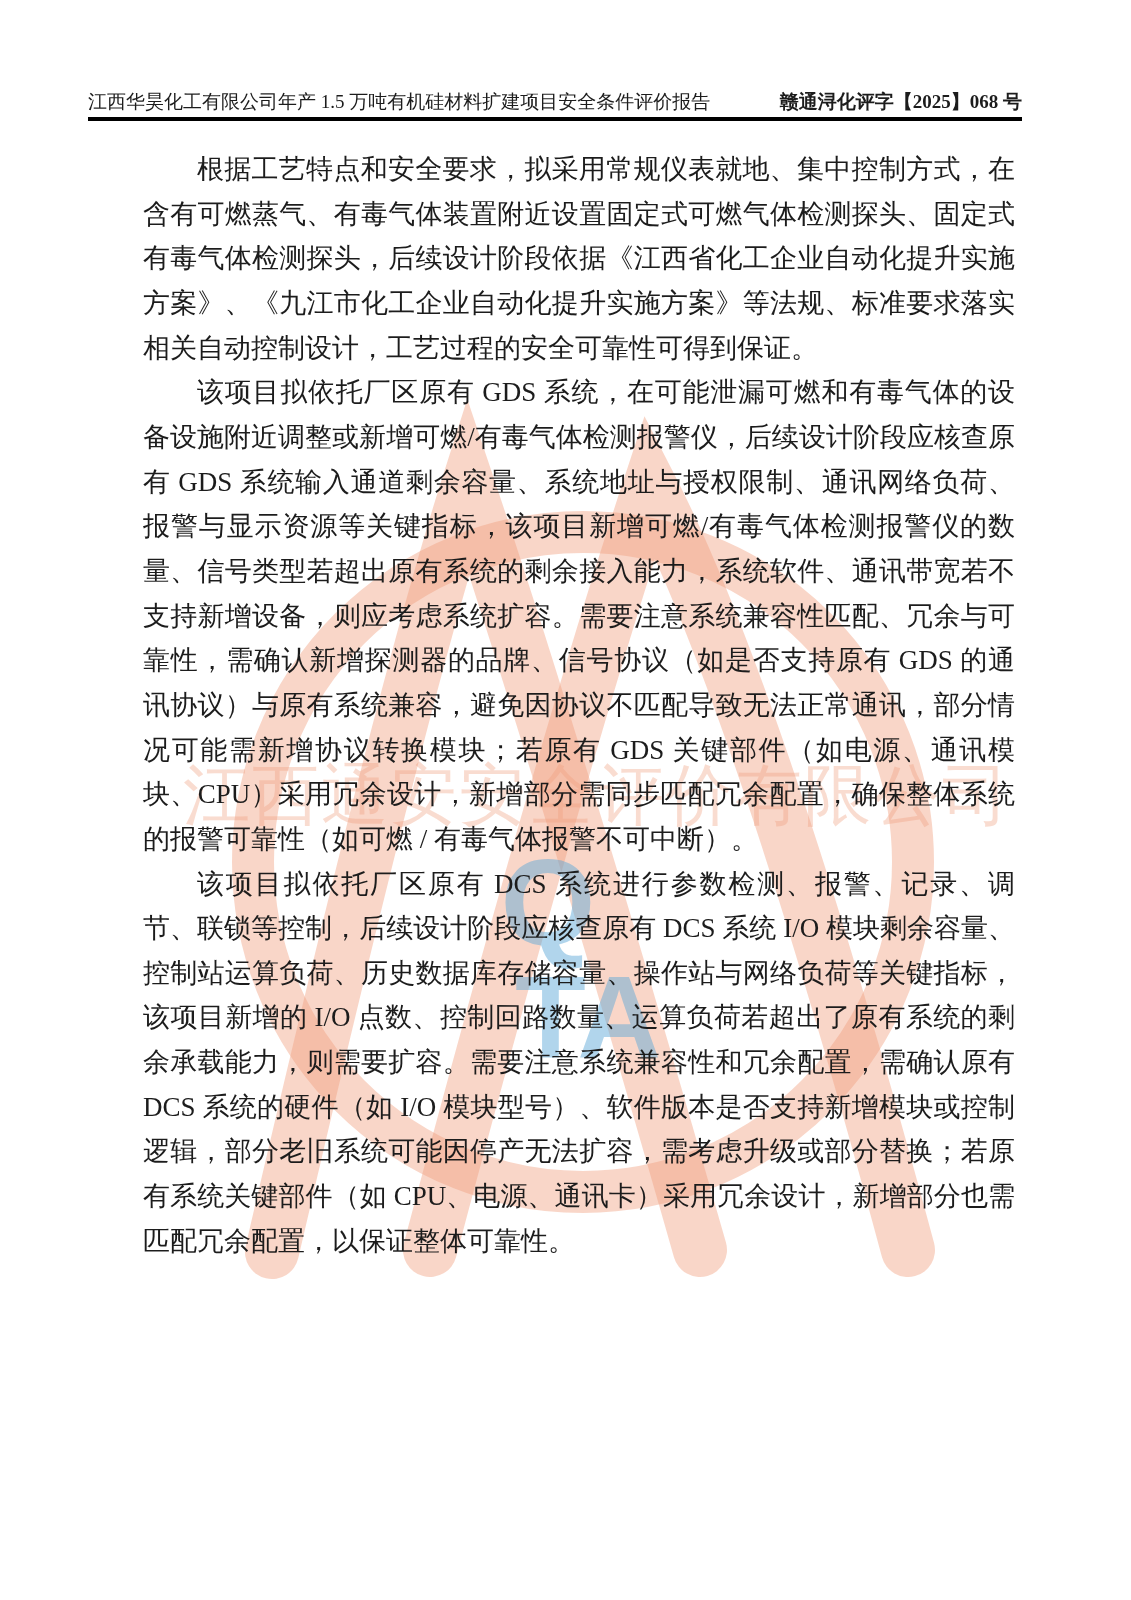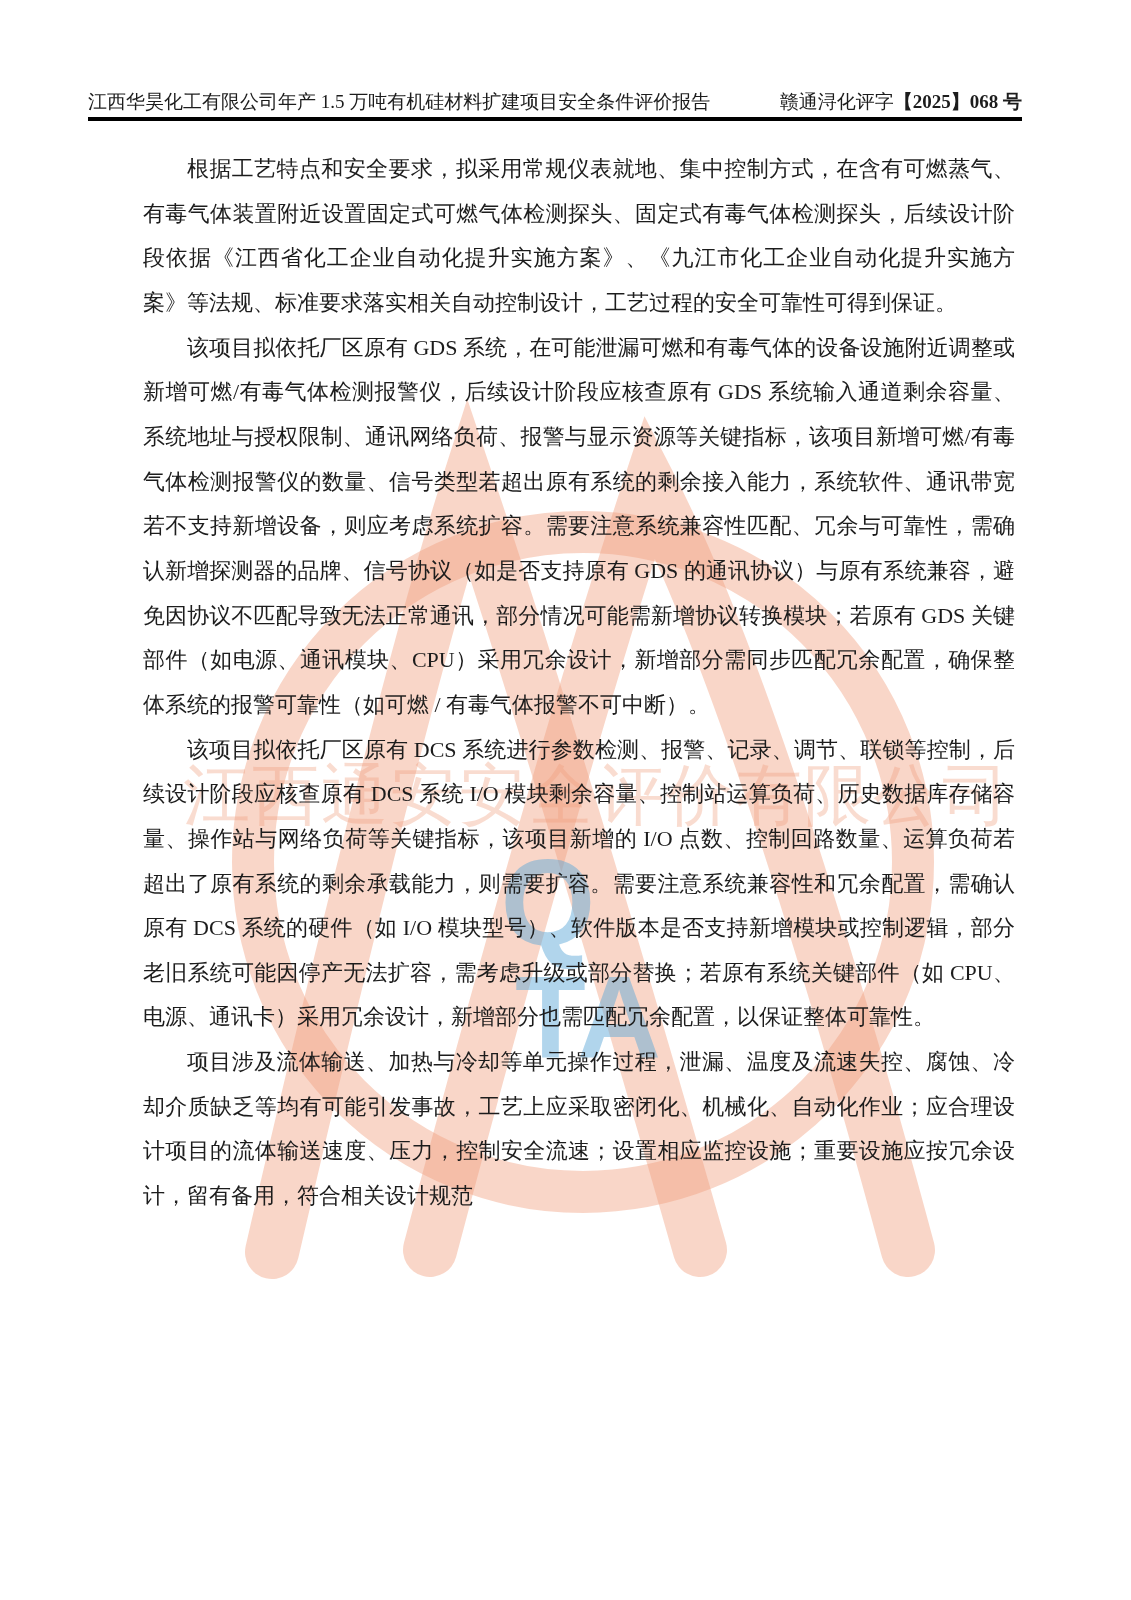--- a/index.html
+++ b/index.html
@@ -16,30 +16,30 @@
   .watermark {
     position:absolute; left:0; top:0; width:1131px; height:1600px;
     pointer-events:none;
   }
   
   .header {
     position:absolute; left:88px; top:90px; width:934px;
     display:flex; justify-content:space-between; align-items:baseline;
     font-size:19px; line-height:24px; white-space:nowrap;gap:28px;
   }
-  .header .doc-no-prefix { font-weight:400; }
+  .header .doc-no-prefix { font-weight:700; }
   .header .doc-no-bold   { font-weight:700; }
   .header-rule {
     position:absolute; left:88px; top:117px; width:934px; height:4px;
     background:#000;
   }
   
   .body-text {
     position:absolute; left:143px; top:147px; width:872px;
-    font-size:22px; line-height:44.65px;
+    font-size:27px; line-height:44.65px;
     text-align:justify;
   }
   .body-text p { margin:0; padding:0; text-indent:2em; }
 </style>
 </head>
 <body>
 
 <div class="page">
 
   <svg class="watermark" viewBox="0 0 1131 1600" xmlns="http://www.w3.org/2000/svg" aria-hidden="true">
@@ -58,16 +58,15 @@
     <span>
       <span class="doc-no-prefix">赣通浔化评字</span><span class="doc-no-bold">【2025】068 号</span>
     </span>
   </div>
   <div class="header-rule"></div>
 
   <div class="body-text">
     <p>根据工艺特点和安全要求，拟采用常规仪表就地、集中控制方式，在含有可燃蒸气、有毒气体装置附近设置固定式可燃气体检测探头、固定式有毒气体检测探头，后续设计阶段依据《江西省化工企业自动化提升实施方案》、《九江市化工企业自动化提升实施方案》等法规、标准要求落实相关自动控制设计，工艺过程的安全可靠性可得到保证。</p>
     <p>该项目拟依托厂区原有 GDS 系统，在可能泄漏可燃和有毒气体的设备设施附近调整或新增可燃/有毒气体检测报警仪，后续设计阶段应核查原有 GDS 系统输入通道剩余容量、系统地址与授权限制、通讯网络负荷、报警与显示资源等关键指标，该项目新增可燃/有毒气体检测报警仪的数量、信号类型若超出原有系统的剩余接入能力，系统软件、通讯带宽若不支持新增设备，则应考虑系统扩容。需要注意系统兼容性匹配、冗余与可靠性，需确认新增探测器的品牌、信号协议（如是否支持原有 GDS 的通讯协议）与原有系统兼容，避免因协议不匹配导致无法正常通讯，部分情况可能需新增协议转换模块；若原有 GDS 关键部件（如电源、通讯模块、CPU）采用冗余设计，新增部分需同步匹配冗余配置，确保整体系统的报警可靠性（如可燃 / 有毒气体报警不可中断）。</p>
     <p>该项目拟依托厂区原有 DCS 系统进行参数检测、报警、记录、调节、联锁等控制，后续设计阶段应核查原有 DCS 系统 I/O 模块剩余容量、控制站运算负荷、历史数据库存储容量、操作站与网络负荷等关键指标，该项目新增的 I/O 点数、控制回路数量、运算负荷若超出了原有系统的剩余承载能力，则需要扩容。需要注意系统兼容性和冗余配置，需确认原有 DCS 系统的硬件（如 I/O 模块型号）、软件版本是否支持新增模块或控制逻辑，部分老旧系统可能因停产无法扩容，需考虑升级或部分替换；若原有系统关键部件（如 CPU、电源、通讯卡）采用冗余设计，新增部分也需匹配冗余配置，以保证整体可靠性。</p>
-    <p>项目涉及流体输送、加热与冷却等单元操作过程，泄漏、温度及流速失控、腐蚀、冷却介质缺乏等均有可能引发事故，工艺上应采取密闭化、机械化、自动化作业；应合理设计项目的流体输送速度、压力，控制安全流速；设置相应监控设施；重要设施应按冗余设计，留有备用，符合相关设计规范</p>
   </div>
 
 </div>
 
 </body></html>

